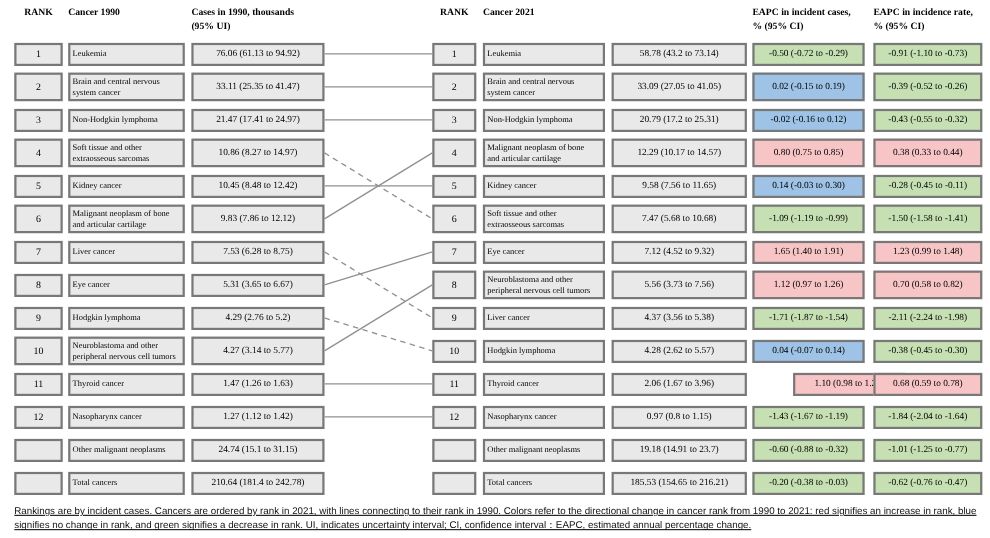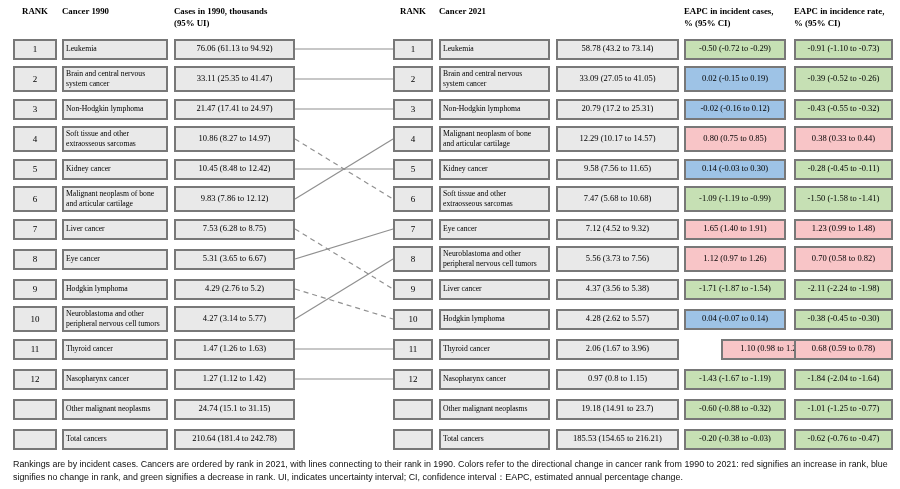--- a/index.html
+++ b/index.html
@@ -20,21 +20,21 @@
   }
   .name-cell{
     justify-content:flex-start; text-align:left; padding:0 2px;
     white-space:pre-line; font-size:7.7px; line-height:1.3;
   }
   .rank-cell{font-size:9px;}
   svg.links{position:absolute; left:0; top:0; pointer-events:none;}
   .caption{
     position:absolute; left:13px; top:458px; width:878px;
     font-family:"Liberation Sans", sans-serif; font-size:8.9px;
-    line-height:1.5; color:#111; text-align:left;
+    line-height:1.5; color:#111; text-align:left;text-decoration:underline;
   }
 </style>
 </head>
 <body>
 
 <div class="figure">
 
   <div class="hdr center" style="left:13px; width:44px;">RANK</div>
   <div class="hdr" style="left:62px;  width:106px;">Cancer 1990</div>
   <div class="hdr" style="left:174px; width:130px;">Cases in 1990, thousands

